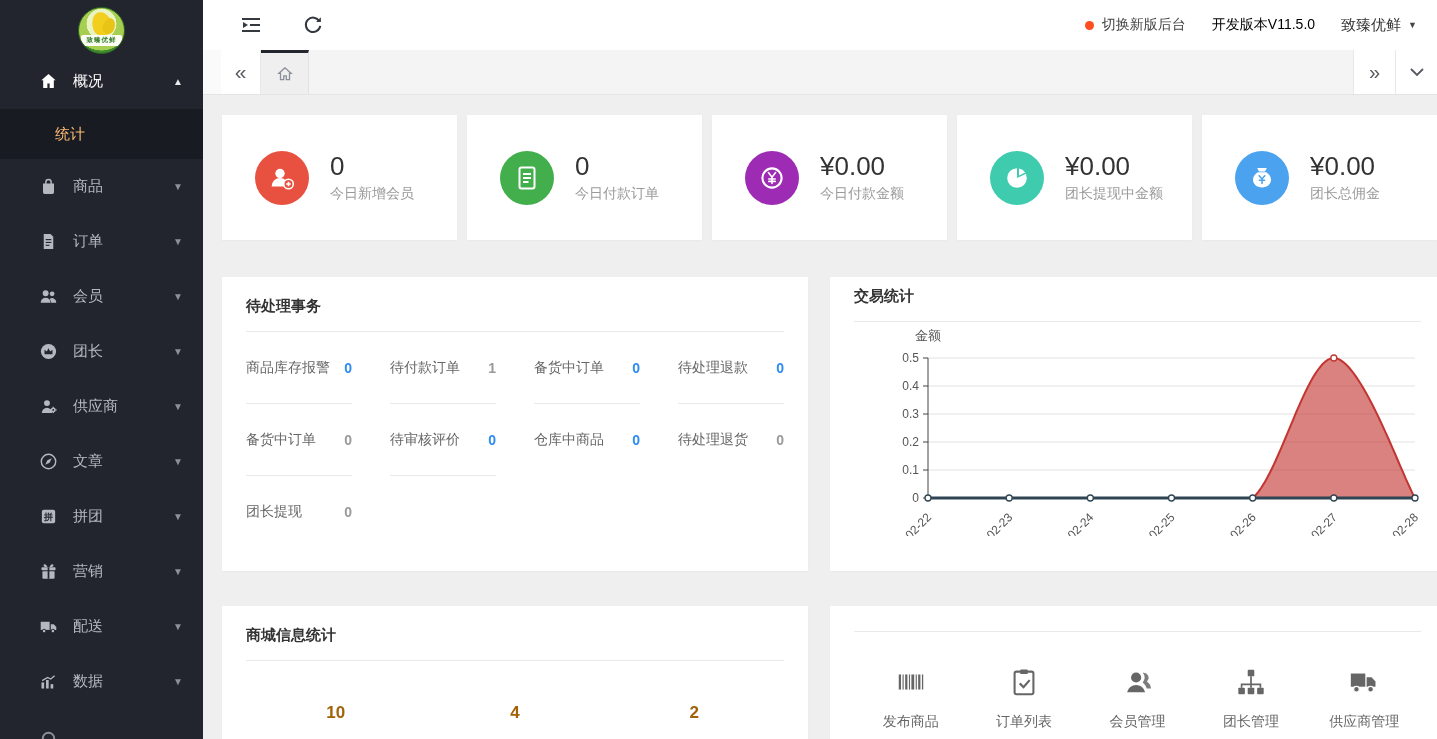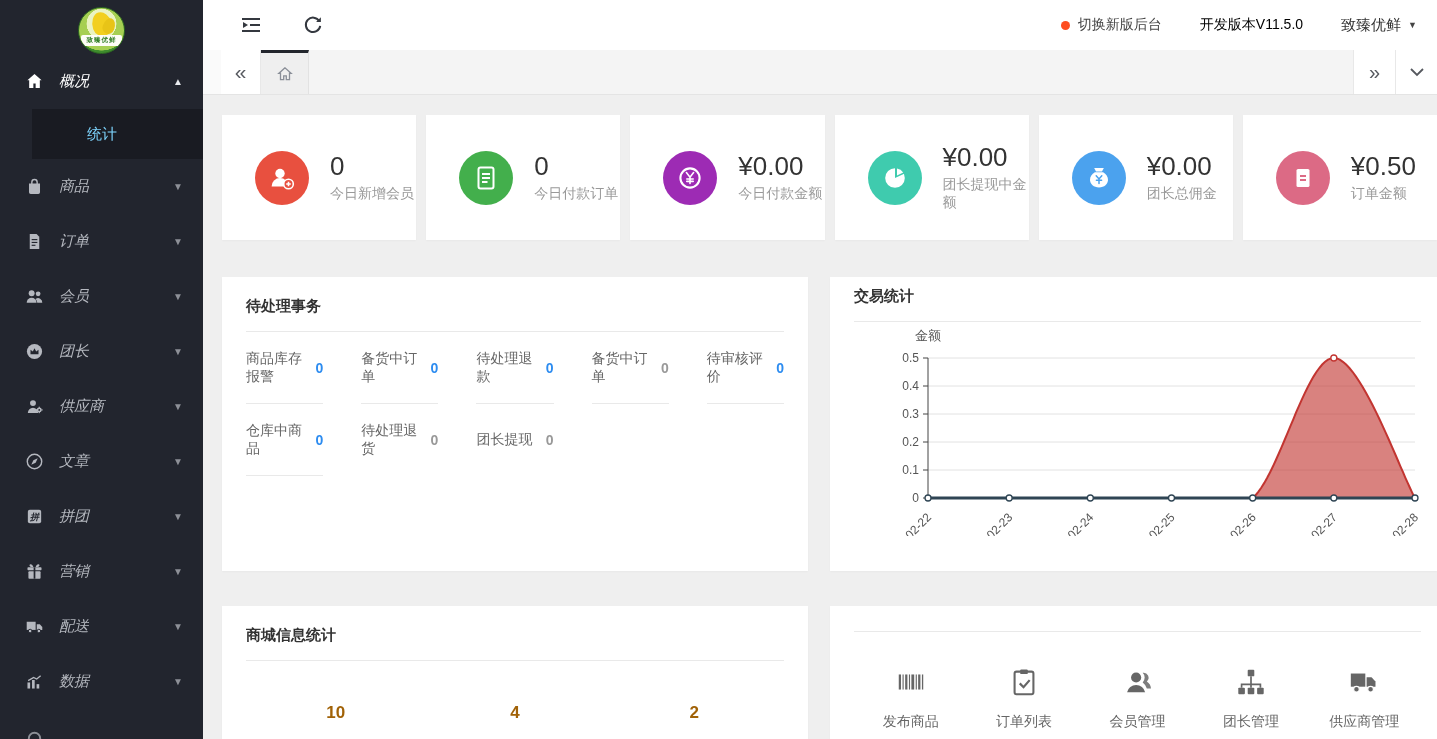--- a/index.html
+++ b/index.html
@@ -9,35 +9,35 @@
 
   
   .sidebar { width:203px; flex:0 0 203px; background:#22252e; color:#b5b8bf; overflow:hidden; }
   .logo-wrap { height:54px; display:flex; align-items:center; justify-content:center; padding-top:6px; cursor:pointer; }
   .logo-circle { width:47px; height:47px; border-radius:50%; background:radial-gradient(circle at 50% 35%, #eaf3c2 0 40%, #a6cf52 41% 72%, #3e8c2d 73% 100%); position:relative; overflow:hidden; border:1px solid #2e6b22; }
   .lemon { position:absolute; background:#f2cf1f; border-radius:50% 50% 50% 50%/60% 60% 40% 40%; }
   .lemon.big { width:20px; height:24px; left:13px; top:4px; transform:rotate(-18deg); }
   .lemon.small { width:12px; height:16px; left:24px; top:10px; transform:rotate(20deg); background:#e8c417; }
   .logo-banner { position:absolute; left:2px; right:2px; top:27px; height:11px; background:#fdfdf6; border-radius:2px; color:#2f7d22; font-size:6.5px; font-weight:bold; display:flex; align-items:center; justify-content:center; letter-spacing:1px; }
   .menu { }
-  .menu-item { height:55px; display:flex; align-items:center; padding:0 20px 0 25px; font-size:15px; cursor:pointer;font-style:italic; }
+  .menu-item { height:55px; display:flex; align-items:center; padding:0 20px 0 39px; font-size:15px; cursor:pointer; }
   .menu-item .mi-icon { width:19px; height:19px; margin-right:15px; display:flex; align-items:center; justify-content:center; }
   .menu-item .mi-icon svg { display:block; }
   .menu-item .mi-caret { margin-left:auto; font-size:10px; color:#8d9097; }
   .menu-item.active { color:#ffffff; }
   .menu-item.active .mi-caret { color:#e8eaee; }
-  .sub-item { height:50px; background:#191b22; color:#7dd3fc; display:flex; align-items:center; padding-left:55px; font-size:15px; cursor:pointer;margin-left:32px; }
+  .sub-item { height:50px; background:#191b22; color:#fdba74; display:flex; align-items:center; padding-left:55px; font-size:15px; cursor:pointer; }
   .menu-item.partial { color:#8d9097; }
 
   
   .main { flex:1; display:flex; flex-direction:column; min-width:0; }
 
   .topbar { height:50px; background:#ffffff; display:flex; align-items:center; padding:0 20px 0 36px; flex:0 0 50px; }
   .tb-icon { width:24px; height:22px; margin-right:38px; cursor:pointer; display:flex; align-items:center; justify-content:center; }
-  .topbar-right { margin-left:auto; display:flex; align-items:center; gap:38px; }
+  .topbar-right { margin-left:auto; display:flex; align-items:center; gap:26px; }
   .tb-link { display:flex; align-items:center; gap:8px; font-size:14px; color:#454545; cursor:pointer; }
   .dot { width:9px; height:9px; border-radius:50%; background:#fe4d20; }
   .tb-version { font-size:14px; color:#000000; cursor:pointer; }
   .tb-account { font-size:15px; color:#333; display:flex; align-items:center; gap:7px; cursor:pointer; }
   .tb-account .caret { font-size:9px; color:#444; }
 
   .tabbar { height:45px; background:#fafafa; display:flex; align-items:stretch; flex:0 0 45px; border-bottom:1px solid #e4e4e4; padding-left:18px; }
   .tab-nav { width:40px; display:flex; align-items:center; justify-content:center; color:#55585e; font-size:21px; cursor:pointer; background:#fff; border-right:1px solid #e8e8e8; }
   .tab-home { width:48px; background:#efefef; border-top:3px solid #23262d; border-right:1px solid #e2e2e2; display:flex; align-items:center; justify-content:center; cursor:pointer; }
   .tab-fill { flex:1; background:#f4f4f4; }
@@ -55,21 +55,21 @@
 
   
   .panel-row { display:flex; gap:22px; margin-top:37px; }
   .panel-row.second { margin-top:35px; }
   .panel { background:#fff; height:294px; box-shadow:0 1px 2px rgba(0,0,0,0.03); }
   .panel.left { flex:0 0 586px; padding:20px 24px 0 24px; }
   .panel.right { flex:1; padding:10px 16px 0 24px; }
   .panel-title { font-size:15px; font-weight:bold; color:#333; }
   .panel-divider { height:1px; background:#e9e9e9; margin-top:15px; }
 
-  .pending-grid { display:grid; grid-template-columns:repeat(5,1fr); column-gap:38px; }
+  .pending-grid { display:grid; grid-template-columns:repeat(4,1fr); column-gap:38px; }
   .p-cell { height:72px; display:flex; align-items:center; justify-content:space-between; border-bottom:1px solid #e9e9e9; }
   .p-cell:nth-child(n+7) { border-bottom:none; }
   .p-label { font-size:14px; color:#666; }
   .p-value { font-size:14px; font-weight:bold; cursor:pointer; }
   .p-value.hl { color:#2d8cf0; }
   .p-value.muted { color:#999; }
 
   .mall-stats { display:flex; margin-top:42px; }
   .mall-stat { flex:1; text-align:center; }
   .mall-value { font-size:17px; font-weight:bold; color:#a16207; }
@@ -344,42 +344,34 @@
                 <path d="M10.2 5h9.6l-1.8 3.4h-6z"></path>
                 <path d="M10.9 9.2h8.2c3 1.8 4.9 4.6 4.9 7.5 0 4.4-3.7 7.7-9 7.7s-9-3.3-9-7.7c0-2.9 1.9-5.7 4.9-7.5z"></path>
                 <path d="M12.2 12.8 15 15.9l2.8-3.1M15 15.9v4.7M12.4 17.2h5.2" stroke="var(--c)" stroke-width="1.5" fill="none" stroke-linecap="round"></path>
               </svg>
           </span>
           <span class="card-text">
             <div class="card-value">¥0.00</div>
             <div class="card-label">团长总佣金</div>
           </span>
         </div>
-        <div class="stat-card" style="--c: #dc6a85;">
-          <span class="card-icon">
-            <svg width="30" height="30" viewBox="0 0 30 30">
-                <rect x="8.5" y="6" width="13" height="18" rx="1.6" fill="#fff"></rect>
-                <path d="M12 13h6M12 17h6" stroke="var(--c)" stroke-width="2"></path>
-              </svg>
-          </span>
-          <span class="card-text">
-            <div class="card-value">¥0.50</div>
-            <div class="card-label">订单金额</div>
-          </span>
-        </div>
       </div>
 
       <div class="panel-row">
         <section class="panel left">
           <div class="panel-title">待处理事务</div>
           <div class="panel-divider"></div>
           <div class="pending-grid">
             <div class="p-cell">
                 <span class="p-label">商品库存报警</span>
                 <span class="p-value hl">0</span>
+              </div>
+            <div class="p-cell">
+                <span class="p-label">待付款订单</span>
+                <span class="p-value muted">1</span>
               </div>
             <div class="p-cell">
                 <span class="p-label">备货中订单</span>
                 <span class="p-value hl">0</span>
               </div>
             <div class="p-cell">
                 <span class="p-label">待处理退款</span>
                 <span class="p-value hl">0</span>
               </div>
             <div class="p-cell">

